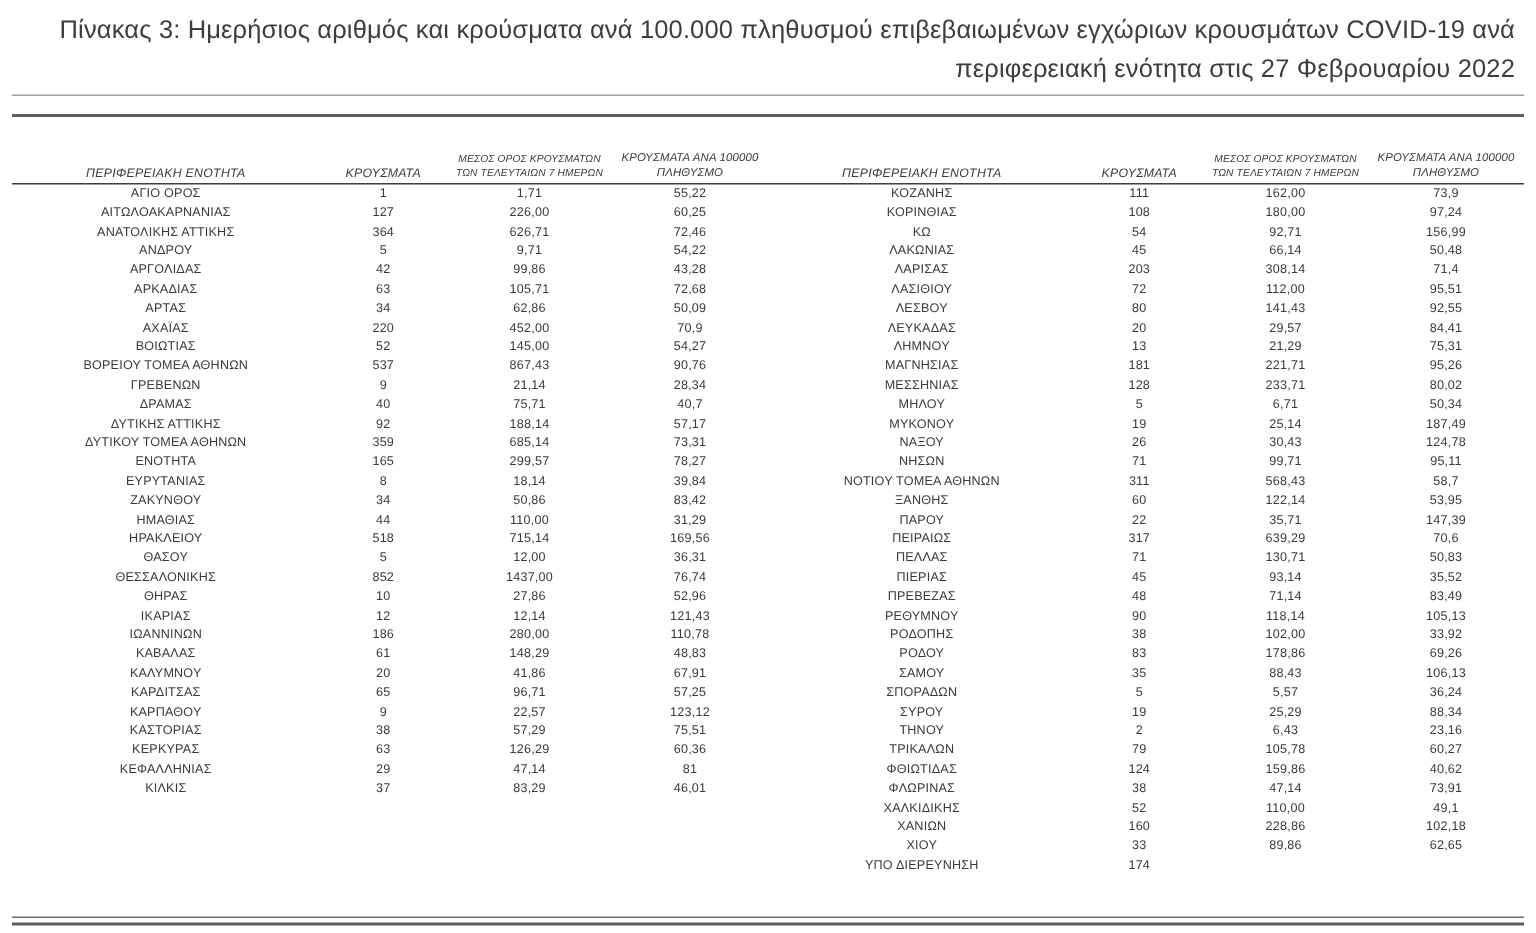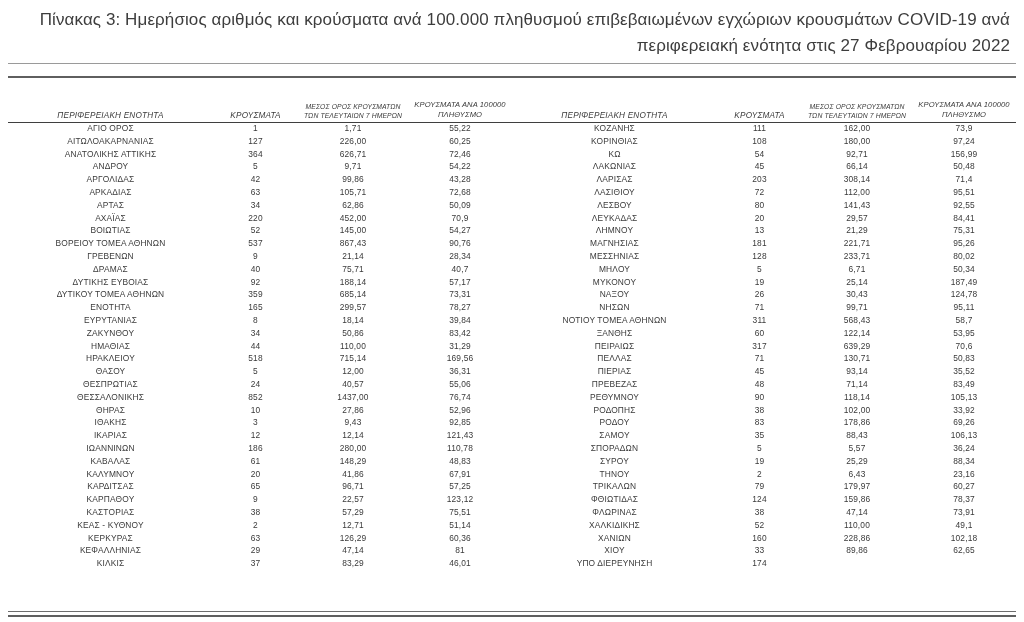--- a/index.html
+++ b/index.html
@@ -170,21 +170,21 @@
               <td>21,14</td>
               <td>28,34</td>
             </tr>
             <tr>
               <td>ΔΡΑΜΑΣ</td>
               <td>40</td>
               <td>75,71</td>
               <td>40,7</td>
             </tr>
             <tr>
-              <td>ΔΥΤΙΚΗΣ ΕΥΒΟΙΑΣ</td>
+              <td>ΔΥΤΙΚΗΣ ΑΤΤΙΚΗΣ</td>
               <td>92</td>
               <td>188,14</td>
               <td>57,17</td>
             </tr>
             <tr>
               <td>ΔΥΤΙΚΟΥ ΤΟΜΕΑ ΑΘΗΝΩΝ</td>
               <td>359</td>
               <td>685,14</td>
               <td>73,31</td>
             </tr>
@@ -218,44 +218,32 @@
               <td>715,14</td>
               <td>169,56</td>
             </tr>
             <tr>
               <td>ΘΑΣΟΥ</td>
               <td>5</td>
               <td>12,00</td>
               <td>36,31</td>
             </tr>
             <tr>
-              <td>ΘΕΣΠΡΩΤΙΑΣ</td>
-              <td>24</td>
-              <td>40,57</td>
-              <td>55,06</td>
-            </tr>
-            <tr>
               <td>ΘΕΣΣΑΛΟΝΙΚΗΣ</td>
               <td>852</td>
               <td>1437,00</td>
               <td>76,74</td>
             </tr>
             <tr>
               <td>ΘΗΡΑΣ</td>
               <td>10</td>
               <td>27,86</td>
               <td>52,96</td>
             </tr>
             <tr>
-              <td>ΙΘΑΚΗΣ</td>
-              <td>3</td>
-              <td>9,43</td>
-              <td>92,85</td>
-            </tr>
-            <tr>
               <td>ΙΚΑΡΙΑΣ</td>
               <td>12</td>
               <td>12,14</td>
               <td>121,43</td>
             </tr>
             <tr>
               <td>ΙΩΑΝΝΙΝΩΝ</td>
               <td>186</td>
               <td>280,00</td>
               <td>110,78</td>
@@ -282,26 +270,20 @@
               <td>ΚΑΡΠΑΘΟΥ</td>
               <td>9</td>
               <td>22,57</td>
               <td>123,12</td>
             </tr>
             <tr>
               <td>ΚΑΣΤΟΡΙΑΣ</td>
               <td>38</td>
               <td>57,29</td>
               <td>75,51</td>
-            </tr>
-            <tr>
-              <td>ΚΕΑΣ - ΚΥΘΝΟΥ</td>
-              <td>2</td>
-              <td>12,71</td>
-              <td>51,14</td>
             </tr>
             <tr>
               <td>ΚΕΡΚΥΡΑΣ</td>
               <td>63</td>
               <td>126,29</td>
               <td>60,36</td>
             </tr>
             <tr>
               <td>ΚΕΦΑΛΛΗΝΙΑΣ</td>
               <td>29</td>
@@ -431,20 +413,26 @@
               <td>568,43</td>
               <td>58,7</td>
             </tr>
             <tr>
               <td>ΞΑΝΘΗΣ</td>
               <td>60</td>
               <td>122,14</td>
               <td>53,95</td>
             </tr>
             <tr>
+              <td>ΠΑΡΟΥ</td>
+              <td>22</td>
+              <td>35,71</td>
+              <td>147,39</td>
+            </tr>
+            <tr>
               <td>ΠΕΙΡΑΙΩΣ</td>
               <td>317</td>
               <td>639,29</td>
               <td>70,6</td>
             </tr>
             <tr>
               <td>ΠΕΛΛΑΣ</td>
               <td>71</td>
               <td>130,71</td>
               <td>50,83</td>
@@ -499,28 +487,28 @@
             </tr>
             <tr>
               <td>ΤΗΝΟΥ</td>
               <td>2</td>
               <td>6,43</td>
               <td>23,16</td>
             </tr>
             <tr>
               <td>ΤΡΙΚΑΛΩΝ</td>
               <td>79</td>
-              <td>179,97</td>
+              <td>105,78</td>
               <td>60,27</td>
             </tr>
             <tr>
               <td>ΦΘΙΩΤΙΔΑΣ</td>
               <td>124</td>
               <td>159,86</td>
-              <td>78,37</td>
+              <td>40,62</td>
             </tr>
             <tr>
               <td>ΦΛΩΡΙΝΑΣ</td>
               <td>38</td>
               <td>47,14</td>
               <td>73,91</td>
             </tr>
             <tr>
               <td>ΧΑΛΚΙΔΙΚΗΣ</td>
               <td>52</td>

